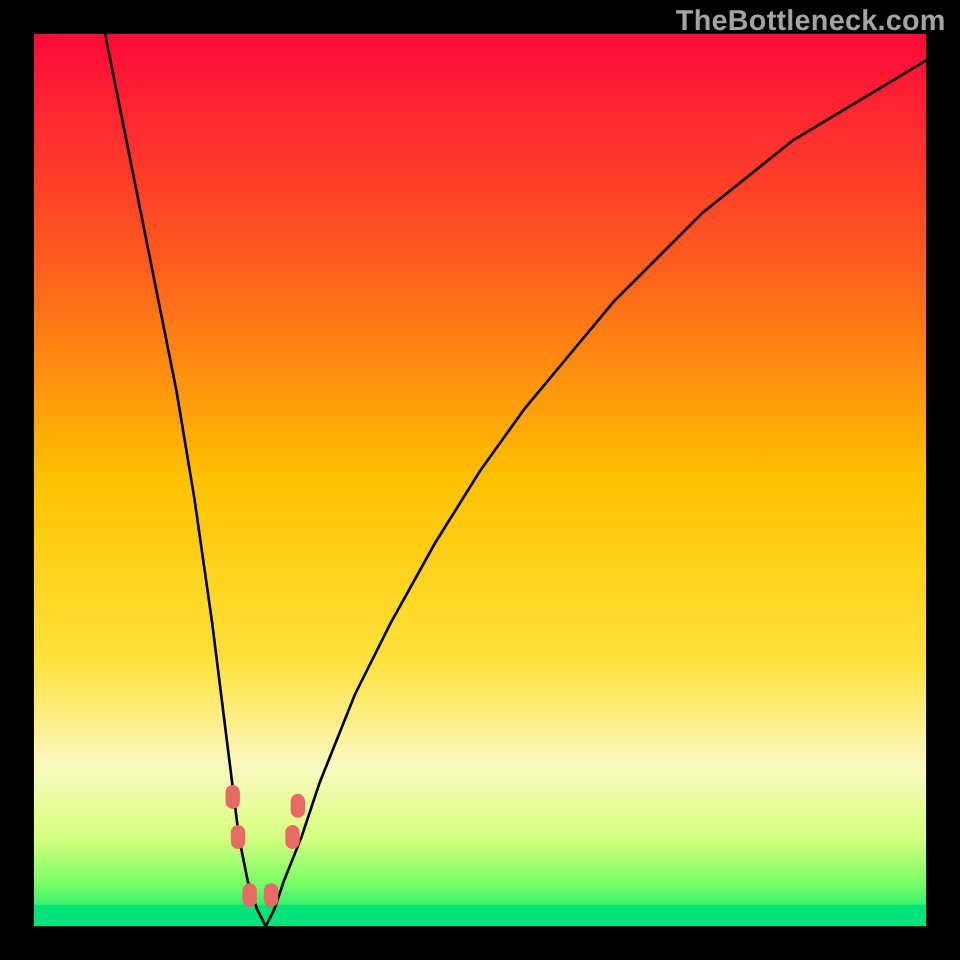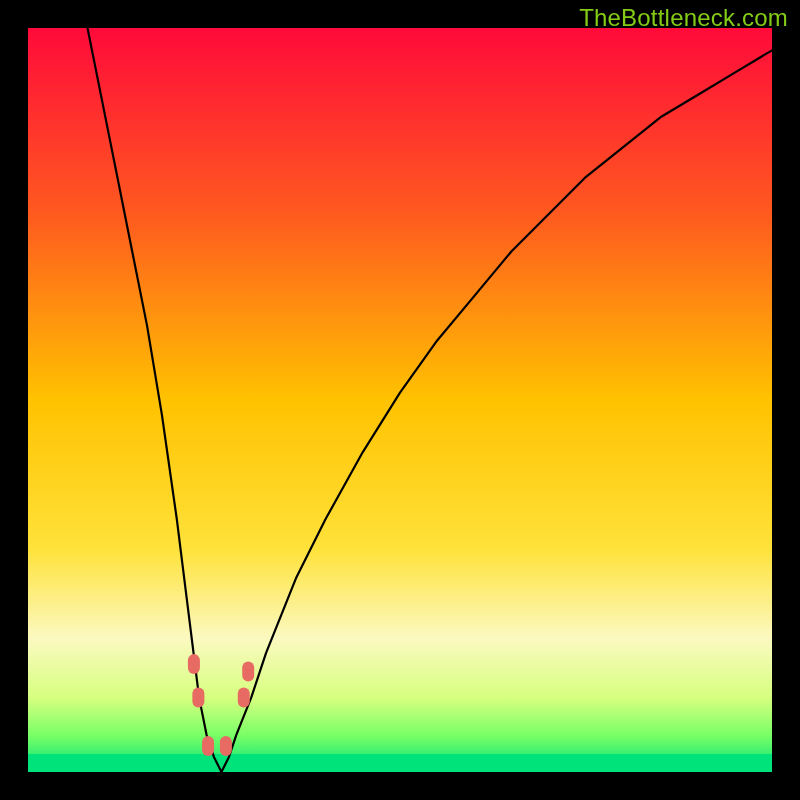--- a/index.html
+++ b/index.html
@@ -23,23 +23,23 @@
     left: 28px;
     top: 28px;
     width: 744px;
     height: 744px;
     overflow: hidden;
   }
   .watermark {
     position: absolute;
     top: 4px;
     right: 12px;
-    color: #84cc16;
+    color: #a3a3a3;
     font-size: 24px;
-    font-weight: 400;
+    font-weight: 700;
     letter-spacing: 0.2px;
     z-index: 20;
     user-select: none;
   }
 </style>
 </head>
 <body>
 
 <div class="frame">
   <div class="watermark">TheBottleneck.com</div>

